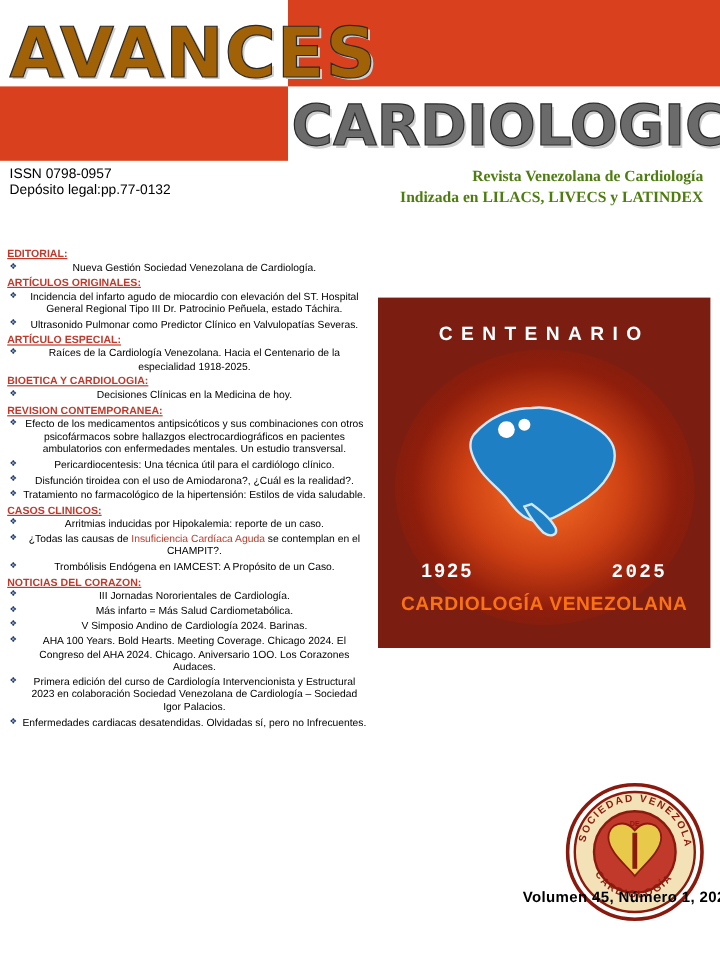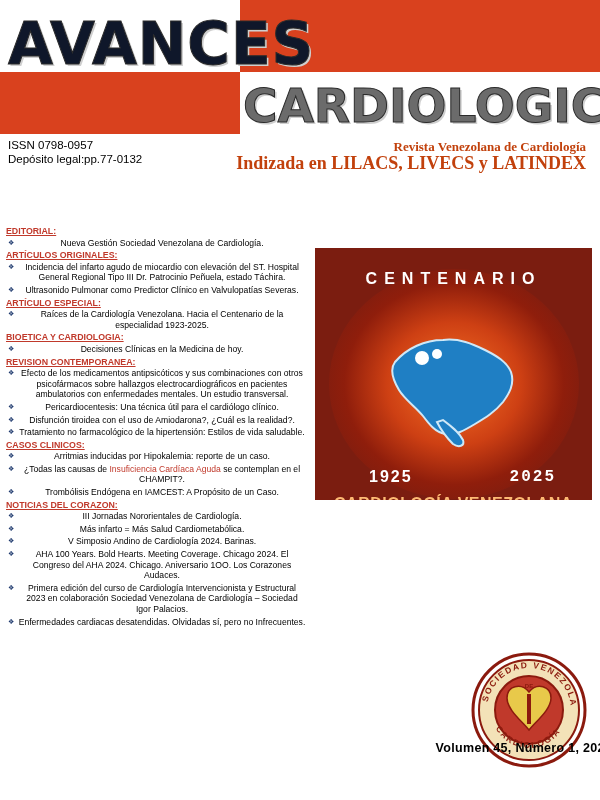--- a/index.html
+++ b/index.html
@@ -18,67 +18,67 @@
     background:#d9411e;
   }
   .red-band-bottom{
     position:absolute;left:0;top:72px;width:240px;height:62px;
     background:#d9411e;
   }
   .title-avances{
     position:absolute;left:8px;top:10px;
     font-size:58px;font-weight:bold;letter-spacing:1px;
     font-family:"DejaVu Sans", sans-serif;
-    color:#0f172a;
+    color:#a16207;
     -webkit-text-stroke:1px #2b2b2b;
     text-shadow:2px 2px 0 #cfcfcf;
   }
   .title-cardiologicos{
     position:absolute;left:243px;top:78px;
     font-size:47px;font-weight:bold;letter-spacing:0px;
     font-family:"DejaVu Sans", sans-serif;
     color:#6b6b6b;
     -webkit-text-stroke:1px #2b2b2b;
     text-shadow:2px 2px 0 #cfcfcf;
   }
   .issn{
     position:absolute;left:8px;top:138px;
     font-size:11.5px;line-height:14px;color:#000;
   }
   .subtitle{
     position:absolute;right:14px;top:138px;
     text-align:right;
-    font-size:13px;font-weight:bold;color:#c2410c;
+    font-size:13px;font-weight:bold;color:#4d7c0f;
     line-height:17px;
     font-family:"Liberation Serif", serif;
   }
-  .subtitle .l2{font-size:18px;}
+  .subtitle .l2{font-size:13px;}
 
   
   .contents{
     position:absolute;left:6px;top:204px;width:300px;
-    font-size:8.6px;line-height:10.6px;margin-top:20px;
+    font-size:8.6px;line-height:10.6px;
   }
   .sect{
     color:#c0392b;font-weight:bold;font-size:8.8px;
     text-decoration:underline;margin:2px 0 1px 0;
   }
   .item{
     position:relative;padding-left:12px;margin:0 0 2px 0;
     text-align:center;
   }
   .item:before{
     content:"\2756";
     position:absolute;left:2px;top:0;color:#1f3a6e;font-size:7px;
   }
   .hl{color:#c0392b;}
 
   
   .cover-art{
-    position:absolute;left:315px;top:248px;width:277px;height:252px;
+    position:absolute;left:315px;top:248px;width:277px;height:292px;
     background:#7b1d10;
     overflow:hidden;
   }
   .glow{
     position:absolute;left:50%;top:54%;width:250px;height:230px;
     transform:translate(-50%,-50%);
     border-radius:50%;
     background:radial-gradient(ellipse at center,
       rgba(255,120,40,.95) 0%,
       rgba(220,70,20,.85) 38%,
@@ -92,25 +92,25 @@
     font-family:"Liberation Sans", sans-serif;
   }
   .map{
     position:absolute;left:62px;top:62px;width:150px;height:150px;
   }
   .years{
     position:absolute;top:220px;left:0;width:100%;
     color:#fff;font-size:16px;font-weight:bold;letter-spacing:2px;
   }
   .years span{position:absolute;}
-  .y1925{left:36px;margin-left:18px;}
+  .y1925{left:36px;}
   .y2025{right:36px;font-family:Liberation Mono, monospace;}
   .cardio-ven{
     position:absolute;top:247px;left:0;width:100%;
-    text-align:center;color:#fdba74;font-size:16px;font-weight:bold;
+    text-align:center;color:#f97316;font-size:16px;font-weight:bold;
     letter-spacing:.5px;
   }
 
   
   .seal{
     position:absolute;left:471px;top:652px;width:116px;height:116px;
   }
   .volumen{
     position:absolute;left:12px;top:741px;width:100%;
     text-align:right;font-size:12.5px;font-weight:bold;
@@ -136,21 +136,21 @@
   </div>
 </div>
 
 <div class="contents" id="contents">
     <div class="sect">EDITORIAL:</div>
     <div class="item">Nueva Gestión Sociedad Venezolana de Cardiología.</div>
     <div class="sect">ARTÍCULOS ORIGINALES:</div>
     <div class="item">Incidencia del infarto agudo de miocardio con elevación del ST. Hospital General Regional Tipo III Dr. Patrocinio Peñuela, estado Táchira.</div>
     <div class="item">Ultrasonido Pulmonar como Predictor Clínico en Valvulopatías Severas.</div>
     <div class="sect">ARTÍCULO ESPECIAL:</div>
-    <div class="item">Raíces de la Cardiología Venezolana.  Hacia el Centenario de la especialidad 1923-2025.</div>
+    <div class="item">Raíces de la Cardiología Venezolana.  Hacia el Centenario de la especialidad 1918-2025.</div>
     <div class="sect">BIOETICA Y CARDIOLOGIA:</div>
     <div class="item">Decisiones Clínicas en la Medicina de hoy.</div>
     <div class="sect">REVISION CONTEMPORANEA:</div>
     <div class="item">Efecto de los medicamentos antipsicóticos y sus combinaciones con otros psicofármacos sobre hallazgos electrocardiográficos en pacientes ambulatorios con enfermedades mentales. Un estudio transversal.</div>
     <div class="item">Pericardiocentesis: Una técnica útil para el cardiólogo clínico.</div>
     <div class="item">Disfunción tiroidea con el uso de Amiodarona?, ¿Cuál es la realidad?.</div>
     <div class="item">Tratamiento no farmacológico de la hipertensión: Estilos de vida saludable.</div>
     <div class="sect">CASOS CLINICOS:</div>
     <div class="item">Arritmias inducidas por Hipokalemia: reporte de un caso.</div>
     <div class="item">¿Todas las causas de <span class="hl">Insuficiencia Cardíaca Aguda</span> se contemplan en el CHAMPIT?.</div>

